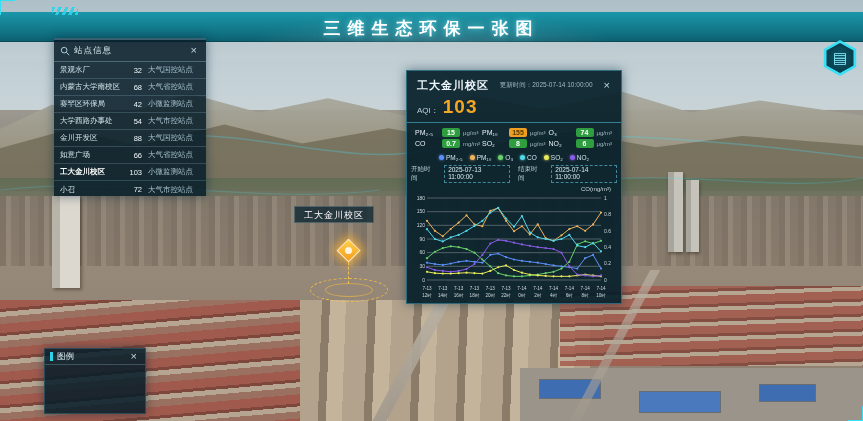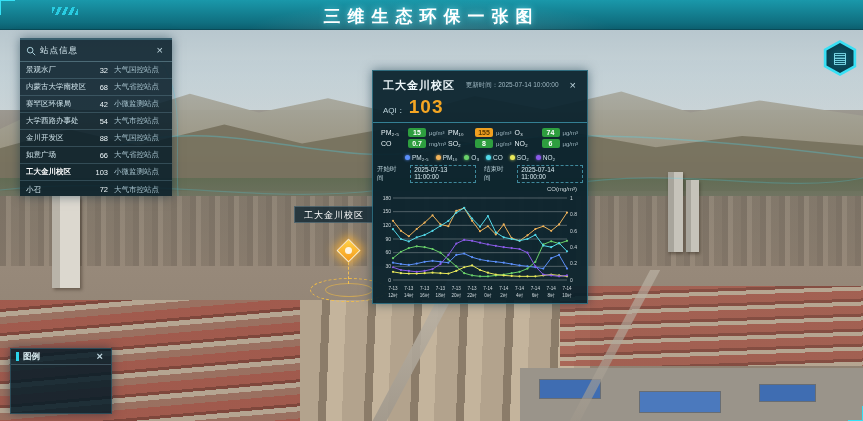--- a/index.html
+++ b/index.html
@@ -38,25 +38,25 @@
     background:#9a948a; }
   .shed { position:absolute; background:#3f6db2; box-shadow:0 0 0 1px rgba(30,50,80,.4); }
   .road { position:absolute; background:linear-gradient(rgba(190,182,168,.9),rgba(160,152,140,.9)); transform:skewX(-28deg); }
   .bldg-white { position:absolute; left:52px; top:196px; width:28px; height:92px;
     background:linear-gradient(90deg,#b9b4a9 30%,#dcd8cf 30%); box-shadow:2px 2px 3px rgba(40,30,20,.4); }
   .tower { position:absolute; background:linear-gradient(90deg,#a8a59c 40%,#c6c3ba 40%); box-shadow:1px 2px 3px rgba(40,30,20,.45); }
   .contours { position:absolute; inset:0; }
 
   
   .panel { position:absolute; background:rgba(8,30,41,.87); color:#d7e7ee;
-    box-shadow:0 0 10px rgba(0,40,60,.5); }
+    box-shadow:0 0 10px rgba(0,40,60,.5);margin-left:34px; }
   .x-btn { color:#bfd6de; font-size:11px; line-height:1; cursor:pointer; padding:1px 3px; }
 
   
-  .header { position:absolute; left:0; top:0; width:863px; height:30px;
+  .header { position:absolute; left:0; top:12px; width:863px; height:30px;
     background:linear-gradient(#1a98aa,#0f6e7f 80%,#0c5f6f);
     border-bottom:1px solid #0a4a57; }
   .header:before { content:""; position:absolute; left:240px; right:240px; top:0; height:30px;
     background:radial-gradient(ellipse at 50% 120%,rgba(255,255,255,.18),rgba(255,255,255,0) 70%); }
   .header-title { position:absolute; width:100%; text-align:center; top:5px;
     font-size:17px; font-weight:bold; color:#fff; letter-spacing:7px;
     text-shadow:0 0 6px rgba(120,240,255,.8); }
 
   
   .station-panel { left:20px; top:38px; width:152px; height:158px; border-top:2px solid #3a5f6e; }
@@ -118,21 +118,21 @@
   .hex-btn { position:absolute; left:822px; top:40px; width:36px; height:36px; cursor:pointer; }
   .hex-outer { position:absolute; inset:0; background:rgba(53,224,245,.9);
     clip-path:polygon(50% 0,95% 25%,95% 75%,50% 100%,5% 75%,5% 25%);
     filter:drop-shadow(0 0 4px rgba(46,230,255,.9)); }
   .hex-inner { position:absolute; inset:3px; background:radial-gradient(#0d5a6e,#06303c);
     clip-path:polygon(50% 0,95% 25%,95% 75%,50% 100%,5% 75%,5% 25%); }
   .hex-glyph { position:absolute; inset:0; display:flex; align-items:center; justify-content:center;
     color:#8ff2ff; font-size:15px; }
 
   
-  .legend-panel { left:10px; top:348px; width:102px; height:66px; border:1px solid rgba(70,130,150,.4);font-weight:bold; }
+  .legend-panel { left:10px; top:348px; width:102px; height:66px; border:1px solid rgba(70,130,150,.4); }
   .lg-head { display:flex; align-items:center; height:16px; padding:0 5px;
     border-bottom:1px solid rgba(130,170,185,.35); }
   .lg-accent { width:3px; height:9px; background:#2bd4ea; margin-right:4px; }
   .lg-title { flex:1; font-size:8.5px; color:#dff2f7; }
   .lg-row { display:flex; align-items:center; gap:7px; height:23px; padding:0 8px; cursor:pointer; }
   .diamond { width:10px; height:10px; transform:rotate(45deg); border:1px solid rgba(255,255,255,.8);
     display:flex; align-items:center; justify-content:center; flex:none;
     box-shadow:0 0 4px rgba(255,255,255,.35); }
   .diamond span { transform:rotate(-45deg); font-size:6px; color:#fff; line-height:1; }
   .lg-label { font-size:7.5px; color:#dfeef5; }

